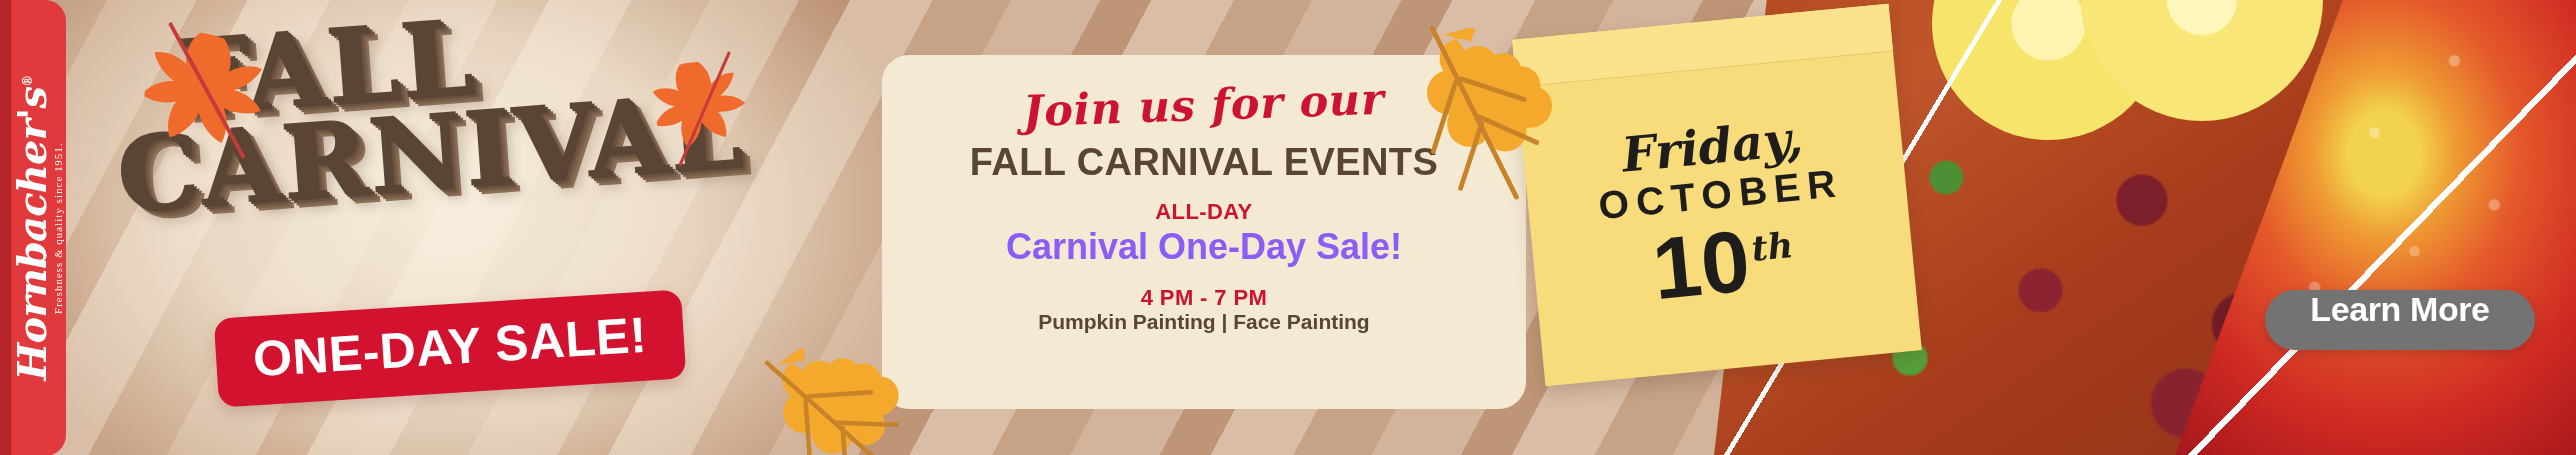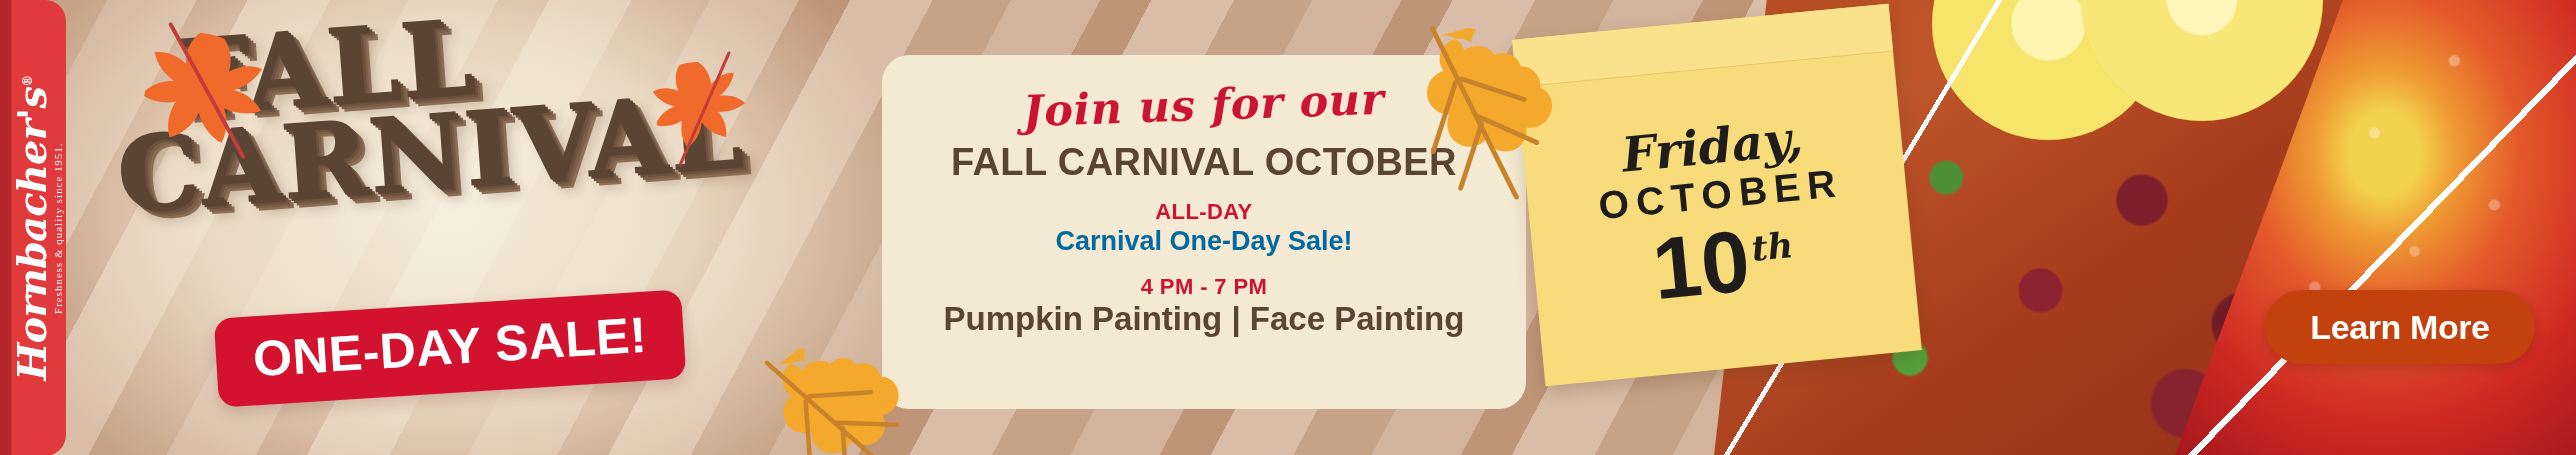--- a/index.html
+++ b/index.html
@@ -179,29 +179,29 @@
     font-family:"Liberation Sans", sans-serif;
     font-weight:700;
     font-size:22px;
     color:#cc1430;
     letter-spacing:0.4px;
     line-height:1.12;
   }
   .blk-sub{
     font-family:"Liberation Sans", sans-serif;
     font-weight:700;
-    font-size:27px;
-    color:#0369a1;
+    font-size:36px;
+    color:#8b5cf6;
     line-height:1.2;
   }
   .blk-2{ margin-top:17.7px;text-align:center; }
   .blk-list{
     font-family:"Liberation Sans", sans-serif;
     font-weight:700;
-    font-size:33px;
+    font-size:21px;
     color:#5a4434;
     line-height:1.18;
   }
 
   
   .sticky{
     position:absolute;
     left:1528px; top:21px;
     width:378px; height:348px;
     background:#f8dc7c;
@@ -322,24 +322,24 @@
     width:338px; height:564px;
     z-index:26;
     pointer-events:none;
     background:linear-gradient(to bottom right, rgba(0,0,0,0) calc(50% - 2.4px), #ffffff calc(50% - 2.4px), #ffffff calc(50% + 2.4px), rgba(0,0,0,0) calc(50% + 2.4px));
   }
 
   
   .learn-more{
     position:absolute;
     left:2265px; top:290px;
-    width:270px; height:74px;
-    background:#c2410c;
+    width:270px; height:60px;
+    background:#737373;
     border-radius:37px;
-    display:flex; align-items:center; justify-content:center;
+    display:flex; align-items:flex-start; justify-content:center;
     z-index:70;
     cursor:pointer;
     box-shadow:0 3.2px 11.3px rgba(0,0,0,.16);
   }
   .learn-more span{
     font-family:"Liberation Sans", sans-serif;
     font-weight:700;
     font-size:34px;
     color:#ffffff;
     letter-spacing:-0.4px;
@@ -383,21 +383,21 @@
 
   <div class="photo-chili"></div>
   <div class="lemon-1"></div>
   <div class="lemon-2"></div>
   <div class="photo-divider-2"></div>
   <div class="photo-apple"></div>
   <div class="photo-divider"></div>
 
   <div class="events-card">
     <div class="script-join">Join us for our</div>
-    <div class="events-title">FALL CARNIVAL OCTOBER</div>
+    <div class="events-title">FALL CARNIVAL EVENTS</div>
 
     <div class="blk">
       <div class="blk-head">ALL-DAY</div>
       <div class="blk-sub">Carnival One-Day Sale!</div>
     </div>
 
     <div class="blk blk-2">
       <div class="blk-head">4 PM - 7 PM</div>
       <div class="blk-list">Pumpkin Painting | Face Painting</div>
     </div>

